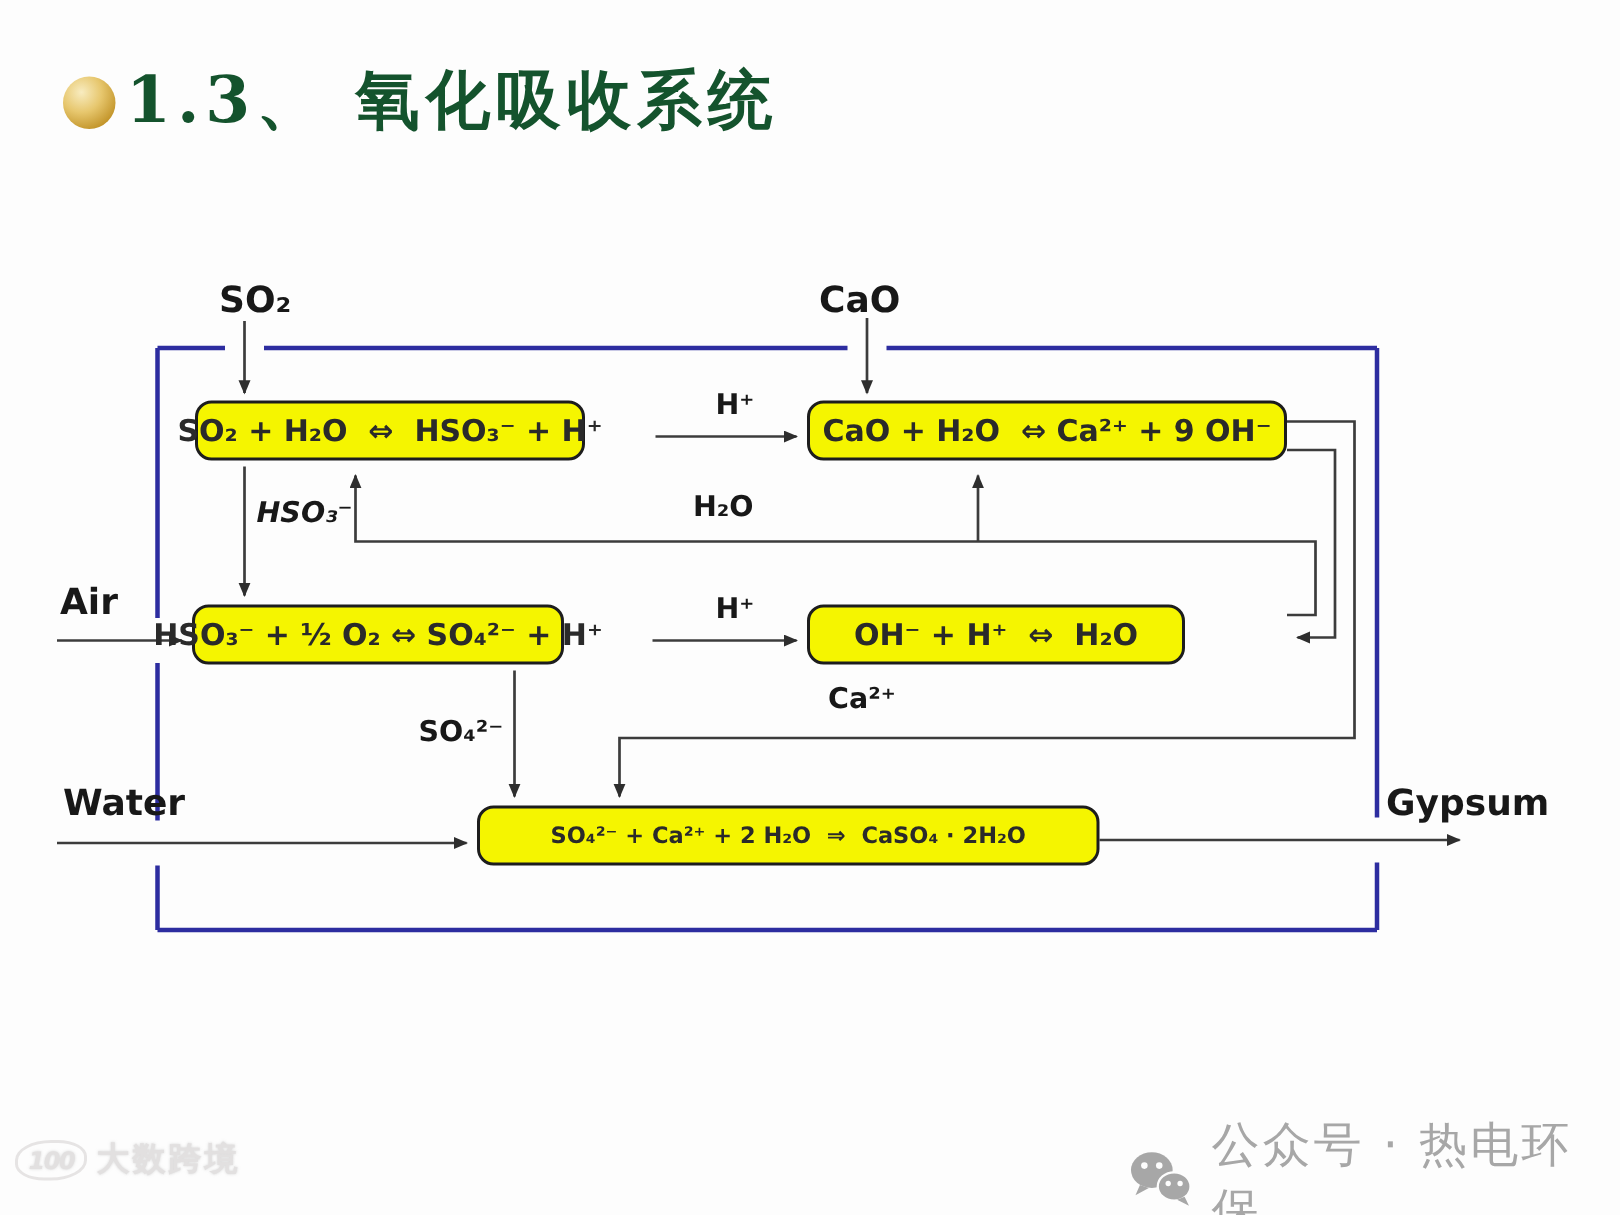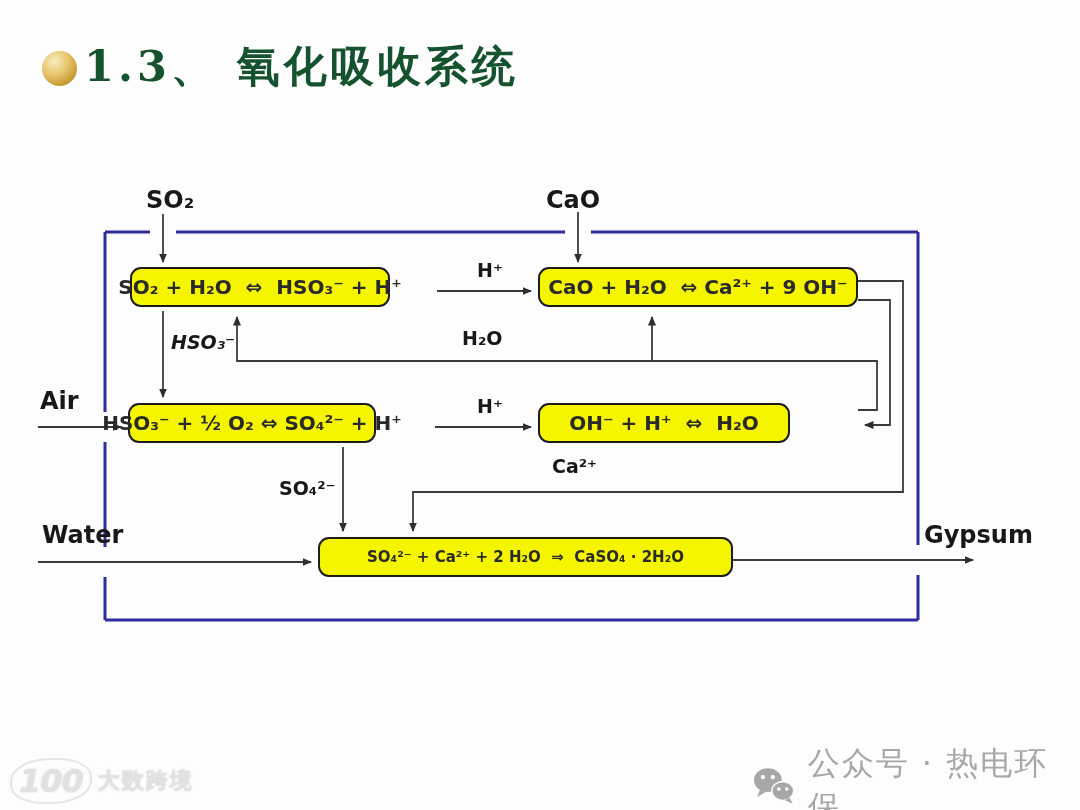--- a/index.html
+++ b/index.html
@@ -29,21 +29,21 @@
     position:absolute;font-weight:bold;font-size:24px;color:#181818;white-space:nowrap;
   }
   .lbl.flow{font-size:19px;}
   
   #wm-left{
     position:absolute;left:10px;top:758px;display:flex;align-items:center;gap:6px;
     color:#e2e0e0;font-weight:bold;
     text-shadow:0 0 2px rgba(180,180,180,.55);
   }
   #wm-left .logo-badge{
-    font-size:32px;font-style:italic;letter-spacing:-1px;
+    font-size:16px;font-style:italic;letter-spacing:-1px;
     border:2px solid #e6e4e4;border-radius:50% 40% 50% 40%;padding:2px 7px;
   }
   #wm-left .wm-text{font-size:22px;letter-spacing:2px;}
   #wm-right{
     position:absolute;left:752px;top:742px;display:flex;align-items:center;gap:12px;
     color:#a7a7a7;
   }
   #wm-right .wm-text{font-size:32px;letter-spacing:2px;}
 </style>
 </head>

